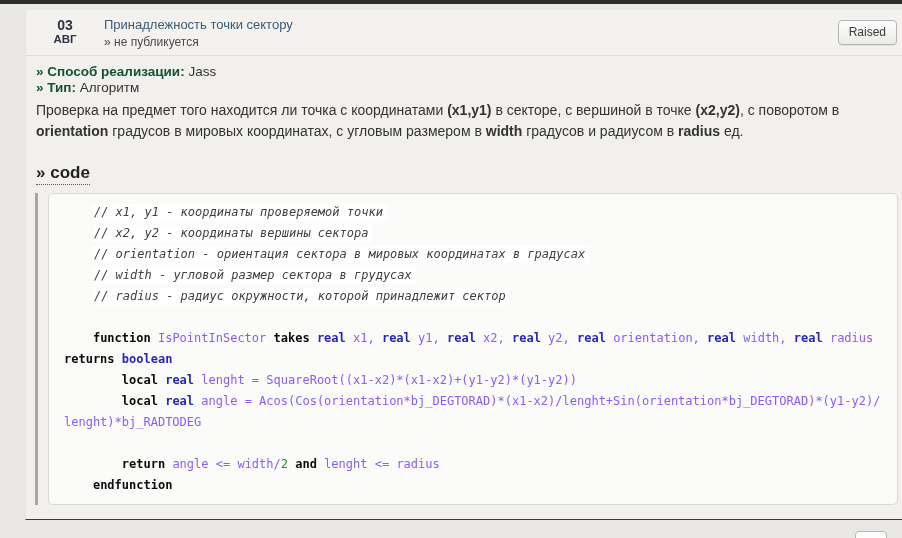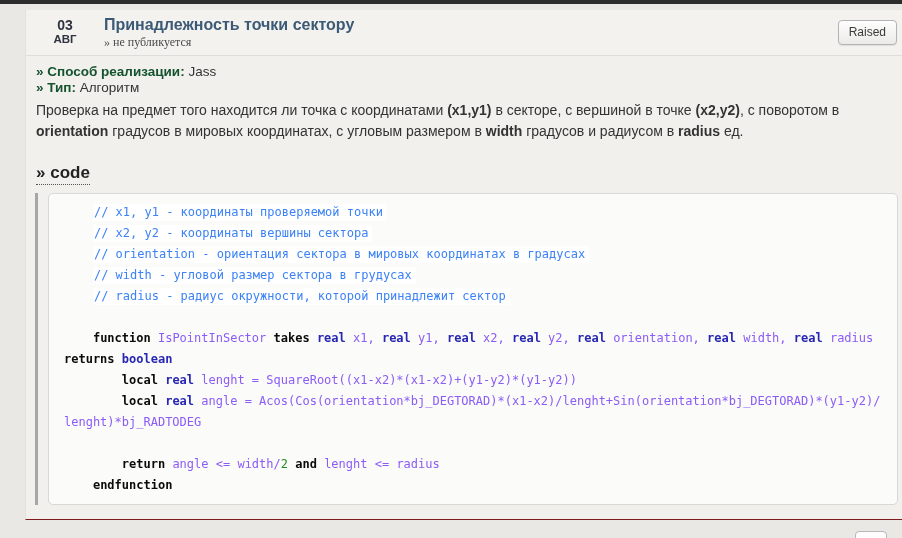--- a/index.html
+++ b/index.html
@@ -26,24 +26,24 @@
     background: #f3f2ef;
     border-bottom: 1px solid #dedddb;
     padding: 6px 11px 7px 16px;
     height: 46px;
   }
   .date-block { width: 46px; text-align: center; margin-right: 16px; }
   .date-day   { font-weight: bold; font-size: 14px; color: #2f3440; line-height: 15px; }
   .date-month { font-weight: bold; font-size: 11.5px; color: #2f3440; line-height: 13px; }
   .title-block { flex: 1; min-width: 0; }
   .post-title {
-    font-size: 16px; font-weight: bold; color: #3c5a76;
+    font-size: 13px; font-weight: normal; color: #3c5a76;
     line-height: 19px; cursor: pointer;
   }
-  .post-subtitle { font-size: 12px; color: #4a4a4a; line-height: 15px; margin-top: 1px; font-family: Liberation Serif, serif; }
+  .post-subtitle { font-size: 12px; color: #4a4a4a; line-height: 15px; margin-top: 1px; }
   .raised-btn {
     font-family: "Liberation Sans", sans-serif;
     font-size: 12px; color: #3a3a3a;
     background: linear-gradient(#fefefe, #eaeae8);
     border: 1px solid #b4b4b4; border-radius: 4px;
     padding: 4px 10px 5px; cursor: pointer;
     box-shadow: 0 1px 1px rgba(0,0,0,0.08);
   }
   
   .post-body { padding: 8px 10px 14px 10px; }
@@ -73,21 +73,21 @@
   .code-line {
     font-family: "DejaVu Sans Mono", monospace;
     font-size: 12px; line-height: 21px;
     white-space: pre-wrap; word-break: break-all;
     color: #222;
   }
   .code-line .pl  { color: #8b5cf6; }
   .code-line .kw  { color: #0b0b0b; font-weight: bold; }
   .code-line .ty  { color: #2727b3; font-weight: bold; }
   .code-line .num { color: #1f8c1f; }
-  .code-line .cm  { color: #3b82f6; background: #ffffff; padding: 1px 4px 2px 1px; }
+  .code-line .cm  { color: #404040; background: #ffffff; padding: 1px 4px 2px 1px; font-style: italic; }
   
   .next-raised {
     position: absolute; left: 855px; top: 531px; width: 32px; height: 14px;
     background: #fdfdfd; border: 1px solid #b7b7b7; border-radius: 4px;
   }
 </style>
 </head>
 <body>
 
 <div class="top-bar"></div>

